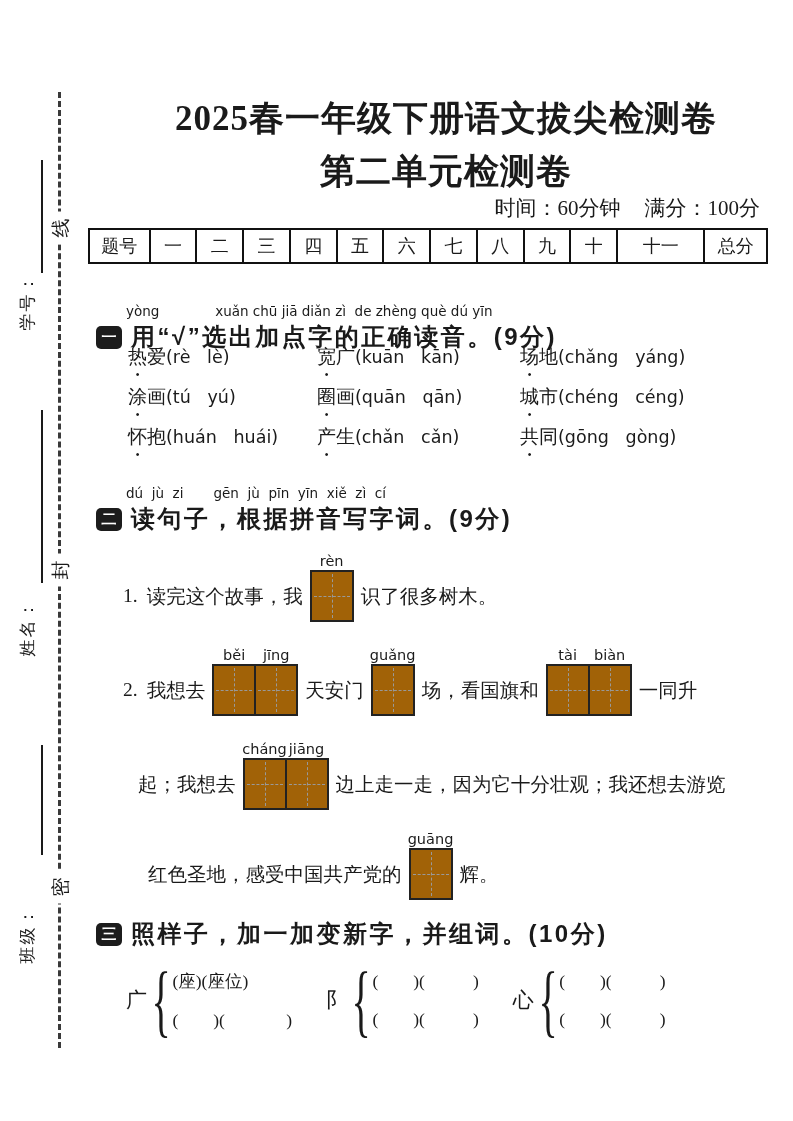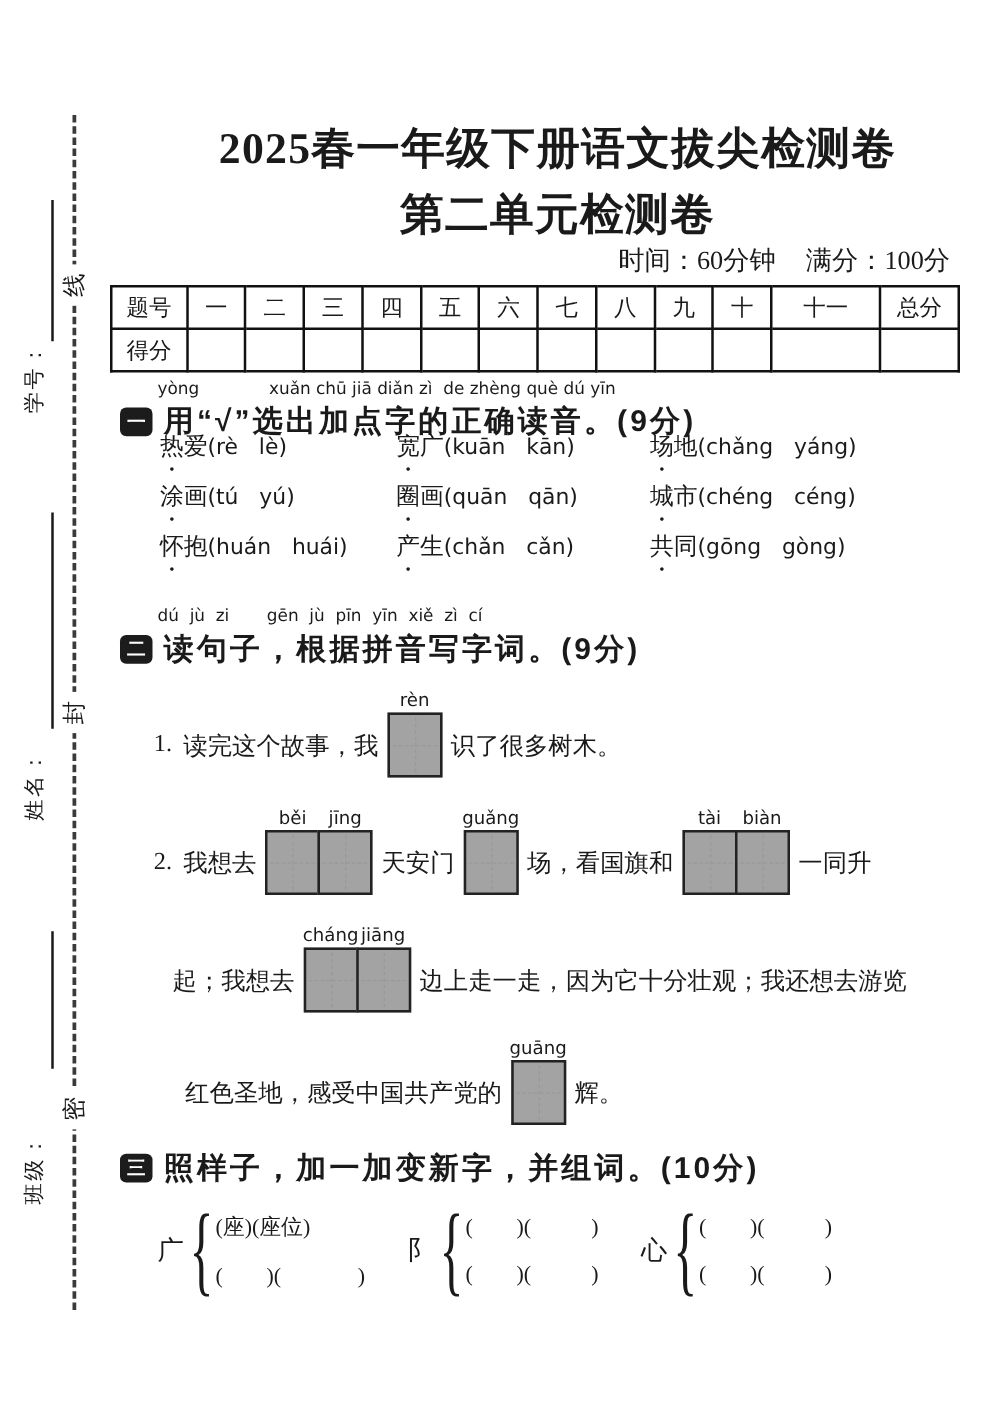--- a/index.html
+++ b/index.html
@@ -42,21 +42,21 @@
   .words { position:absolute; top:344px; left:38px; display:grid; grid-template-columns:189px 203px auto; grid-auto-rows:40px; font-size:19px; }
   .word { white-space:nowrap; }
   .word .em { position:relative; display:inline-block; }
   .word .em::after { content:"•"; position:absolute; bottom:-13px; left:50%; transform:translateX(-50%); font-size:12px; }
   .wpy { font-family:"DejaVu Sans",sans-serif; font-size:17.5px; white-space:pre; }
   
   .qrow { position:absolute; display:flex; align-items:center; height:56px; font-size:19.5px; }
   .qt { white-space:pre; }
   .qnum { margin-right:9px; }
   .wgroup { display:inline-flex; margin:0 7px; }
-  .wbox { position:relative; width:44px; height:52px; border:2px solid #222; background:#a3a3a3; }
+  .wbox { position:relative; width:44px; height:52px; border:2px solid #222; background:#a16207; }
   .wbox + .wbox { margin-left:-2px; }
   .wbox::before { content:""; position:absolute; left:50%; top:2px; bottom:2px; border-left:1.5px dashed #999; }
   .wbox::after  { content:""; position:absolute; top:50%; left:2px; right:2px; border-top:1.5px dashed #999; }
   .bpy { position:absolute; top:-18px; left:50%; transform:translateX(-50%); font-family:"DejaVu Sans",sans-serif; font-size:14.5px; line-height:1; white-space:nowrap; }
   
   .groups { position:absolute; top:966px; left:36px; display:flex; gap:34px; align-items:center; }
   .group { display:flex; align-items:center; }
   .radical { font-size:21px; margin-right:1px; }
   .brace { font-size:80px; font-weight:300; line-height:0.85; transform:scaleX(0.5); margin:0 -8px 0 -6px; }
   .grows { display:flex; flex-direction:column; gap:17px; font-size:17.5px; }
@@ -115,35 +115,20 @@
         <td>四</td>
         <td>五</td>
         <td>六</td>
         <td>七</td>
         <td>八</td>
         <td>九</td>
         <td>十</td>
         <td>十一</td>
         <td>总分</td>
       </tr>
-      <tr>
-        <td>得分</td>
-        <td></td>
-            <td></td>
-        <td></td>
-            <td></td>
-        <td></td>
-            <td></td>
-        <td></td>
-            <td></td>
-        <td></td>
-            <td></td>
-        <td></td>
-            <td></td>
-      </tr>
     </tbody>
       </table>
 
     <div class="sec" style="top:305px">
       <div class="sec-py">yòng             xuǎn chū jiā diǎn zì  de zhèng què dú yīn</div>
       <div class="sec-line">
         <span class="sec-num">一</span>
         <span class="sec-title">用“√”选出加点字的正确读音。(9分)</span>
       </div>
     </div>

